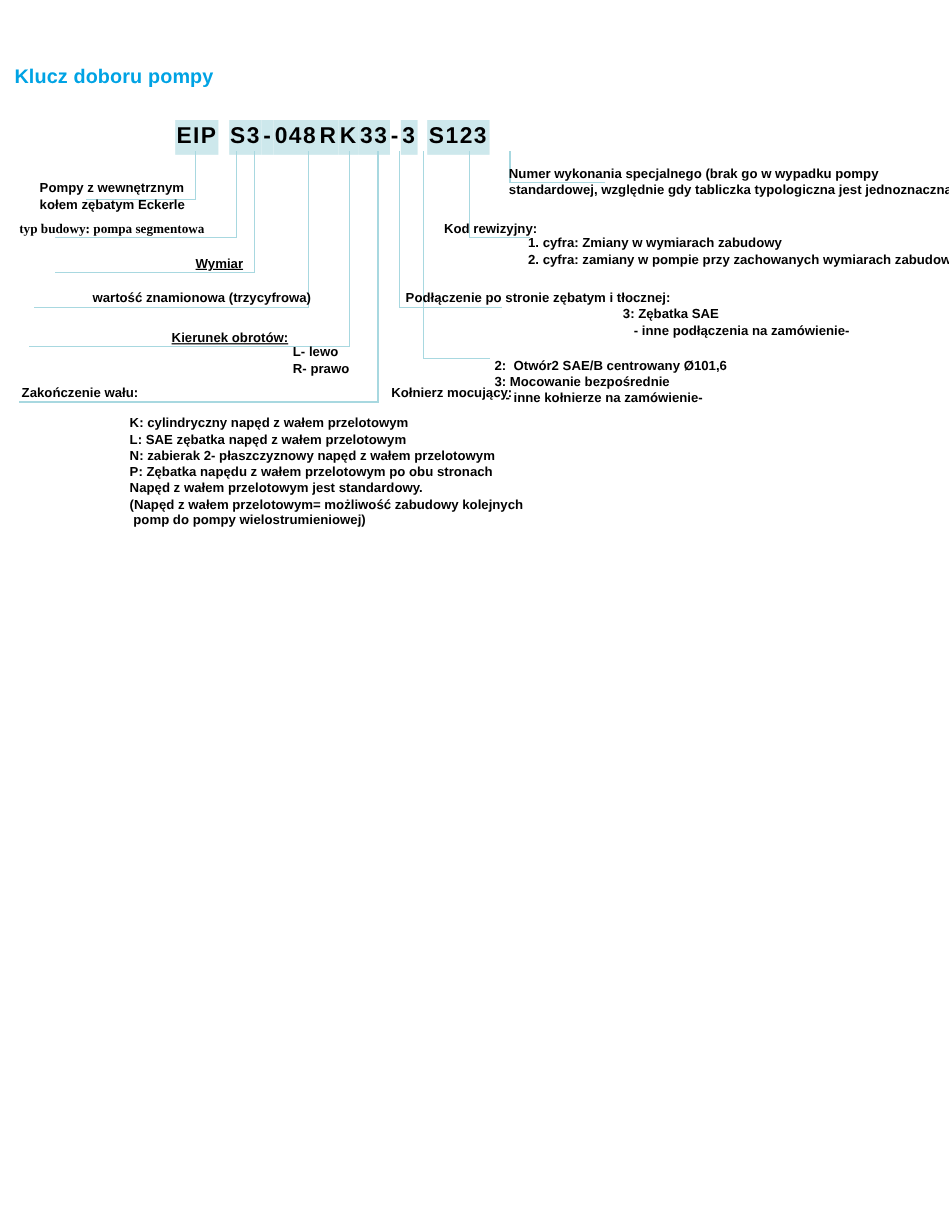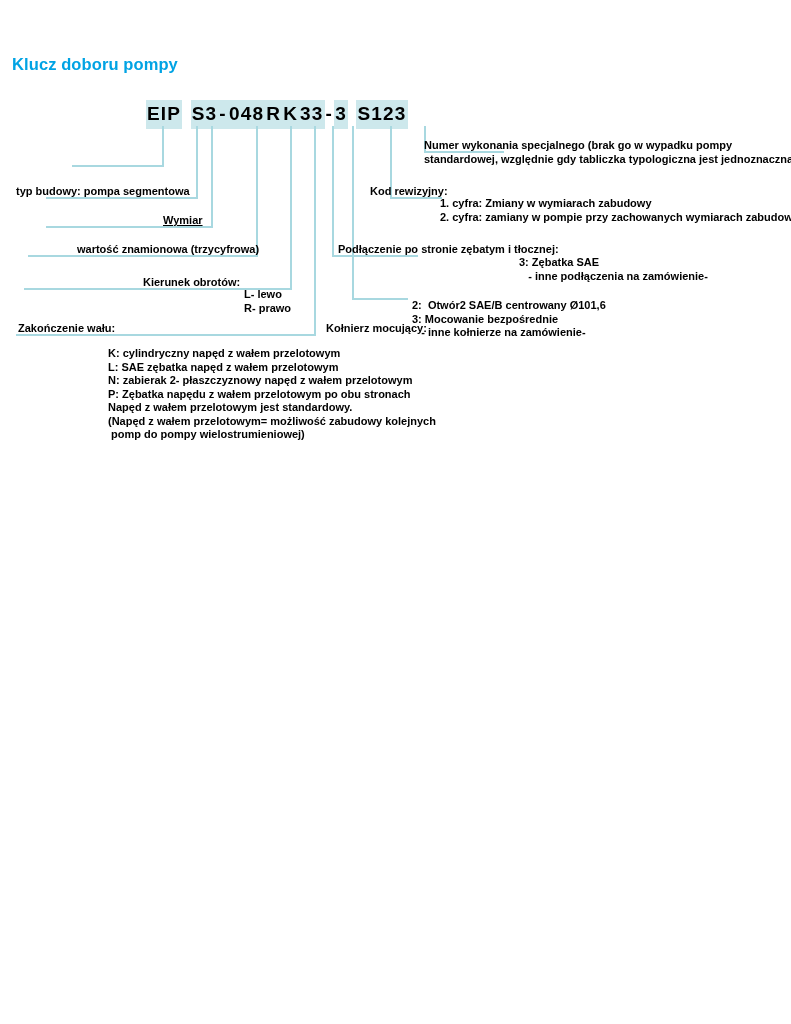--- a/index.html
+++ b/index.html
@@ -69,24 +69,24 @@
     position: absolute;
     font-size: 11px;
     font-weight: bold;
     line-height: 13.5px;
     white-space: pre;
     color: #000000;
   }
 
   
   #lbl-eckerle   { left: 33px;  top: 135px; }
-  #lbl-typ       { left: 16px;  top: 169px; }
+  #lbl-typ       { left: 16px;  top: 169px; font-family: Liberation Serif, serif; }
   #lbl-wymiar    { left: 163px; top: 198px; text-decoration: underline; }
   #lbl-wartosc   { left: 77px;  top: 227px; }
-  #lbl-kierunek  { left: 143px; top: 260px; }
+  #lbl-kierunek  { left: 143px; top: 260px; text-decoration: underline; }
   #lbl-lr        { left: 244px; top: 272px; }
   #lbl-zakon     { left: 18px;  top: 306px; }
   #lbl-shaftlist { left: 108px; top: 331px; }
 
   
   #lbl-numer     { left: 424px; top: 123px; }
   #lbl-kod       { left: 370px; top: 169px; }
   #lbl-kodlist   { left: 440px; top: 181px; }
   #lbl-podl      { left: 338px; top: 227px; }
   #lbl-podllist  { left: 519px; top: 240px; }
@@ -133,20 +133,22 @@
       <path d="M333,110 L333,240 L418,240"></path>
 
       <path d="M353,110 L353,283 L408,283"></path>
 
       <path d="M391,110 L391,182 L442,182"></path>
 
       <path d="M425,110 L425,136 L504,136"></path>
     </g>
   </svg>
 
+  <div class="lbl" id="lbl-eckerle">Pompy z wewnętrznym
+kołem zębatym Eckerle</div>
 
   <div class="lbl" id="lbl-typ">typ budowy: pompa segmentowa</div>
 
   <div class="lbl" id="lbl-wymiar">Wymiar</div>
 
   <div class="lbl" id="lbl-wartosc">wartość znamionowa (trzycyfrowa)</div>
 
   <div class="lbl" id="lbl-kierunek">Kierunek obrotów:</div>
 
   <div class="lbl" id="lbl-lr">L- lewo

